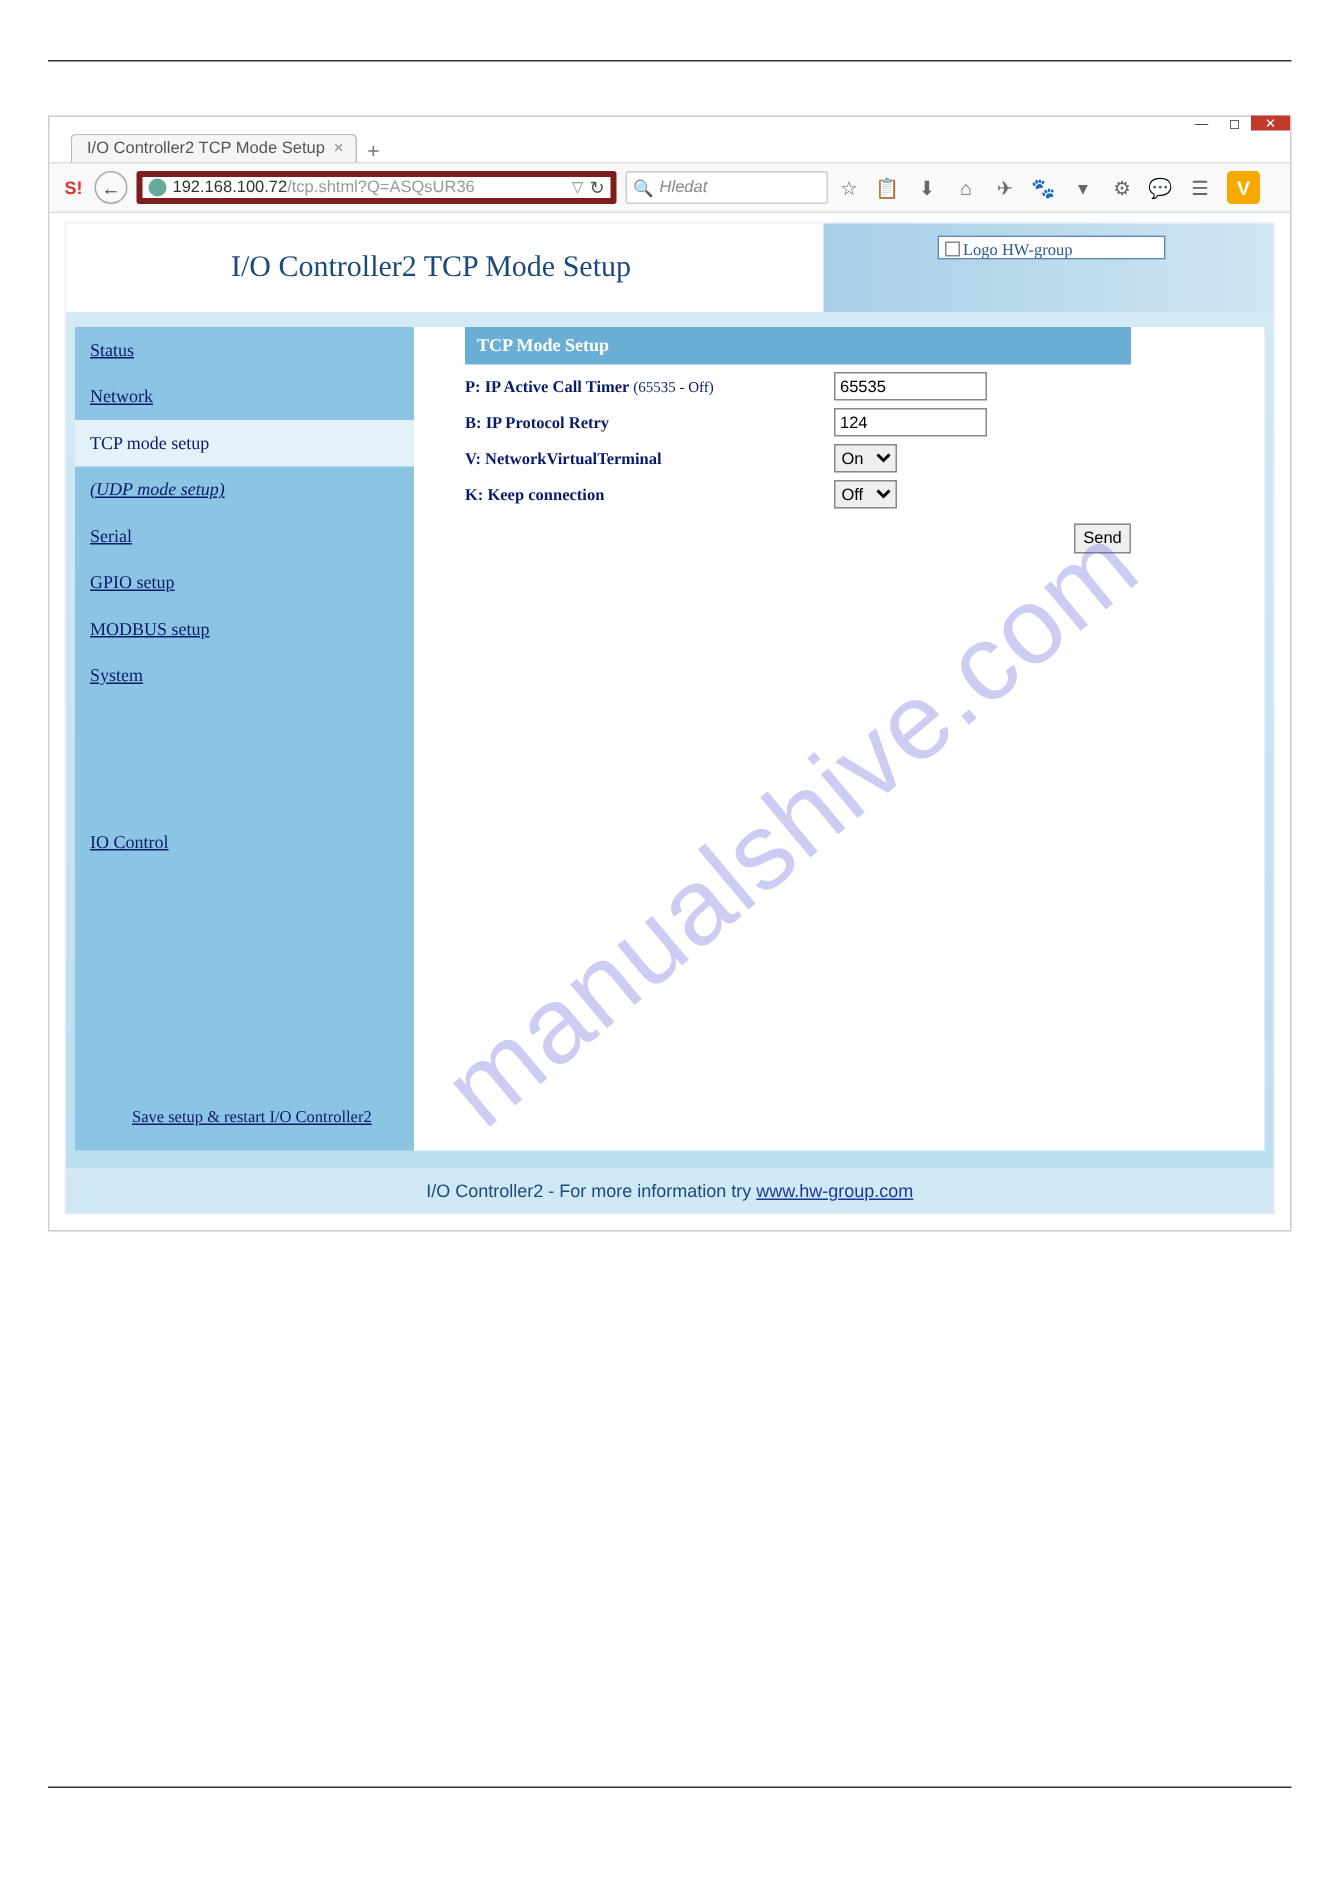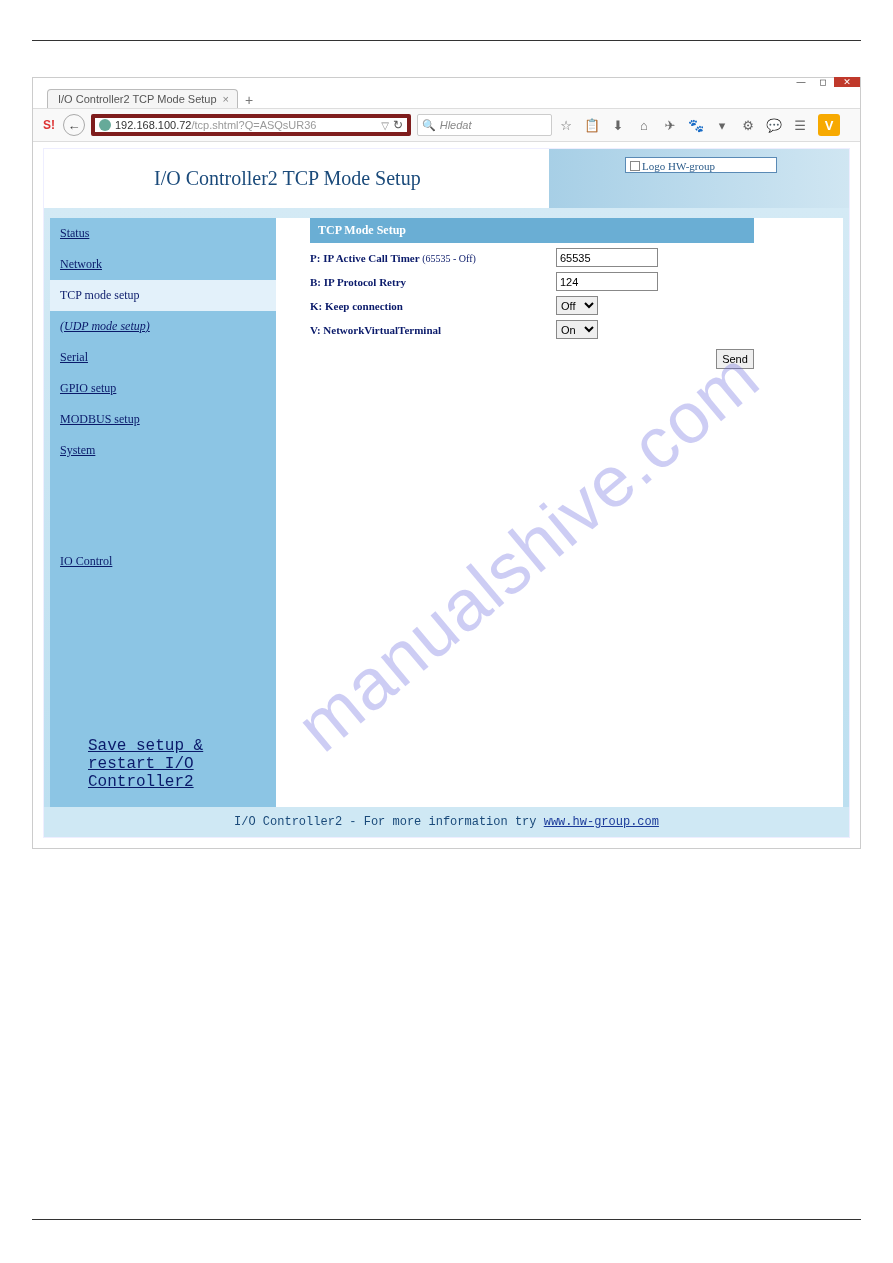--- a/index.html
+++ b/index.html
@@ -28,39 +28,39 @@
 .tb-icons-right { display: flex; gap: 10px; align-items: center; }
 .avast-icon { width: 22px; height: 22px; background: #f7a900; border-radius: 3px; display: flex; align-items: center; justify-content: center; color: #fff; font-weight: bold; font-size: 13px; }
 .content-outer { padding: 6px 10px 10px 10px; background: #fff; }
 .content-frame { border: 1px solid #eef; background: #fff; }
 .header-row { display: flex; }
 .header-title-area { flex: 1; padding: 18px 0 18px 110px; }
 .page-title { font-family: Georgia, serif; font-size: 20px; color: #1a4a7a; font-weight: normal; }
 .header-right { width: 300px; background: linear-gradient(to right, #a7cfe6, #d0e6f2); display: flex; align-items: flex-start; padding: 8px 0 0 76px; }
 .logo-box { width: 152px; height: 16px; border: 1px solid #5a8ab5; background: #fff; padding: 2px 4px; font-family: Georgia, serif; font-size: 11px; color: #2a5a88; }
 .logo-box .mini-icon { display: inline-block; width: 10px; height: 10px; border: 1px solid #888; margin-right: 2px; position: relative; top: 1px; }
-.main-cols { display: flex; background: linear-gradient(to bottom, #d4eaf5, #bcdff0); padding: 10px 6px 0 6px; }
+.main-cols { display: flex; background: linear-gradient(to bottom, #d4eaf5, #bcdff0); padding: 10px 6px 12px 6px; }
 .sidebar { width: 226px; background: #8cc5e4; display: flex; flex-direction: column; }
 .sidebar a { display: block; padding: 8px 10px; font-family: Georgia, serif; font-size: 12px; color: #0a1a6a; text-decoration: underline; }
 .sidebar a.active { background: #e3f1fa; text-decoration: none; }
 .sidebar a.italic { font-style: italic; }
 .sidebar-gap { height: 80px; }
 .sidebar-bottom { margin-top: auto; padding: 0 0 16px 38px; }
-.sidebar-bottom a { text-decoration: underline; color: #0a1a6a; font-family: Liberation Mono, monospace; font-size: 16px; padding: 0; display: inline; }
+.sidebar-bottom a { text-decoration: underline; color: #0a1a6a; font-family: Liberation Serif, serif; font-size: 11px; padding: 0; display: inline; }
 .main-panel { flex: 1; background: #fff; padding: 0 0 340px 34px; }
 .panel-header { background: #6aaed4; color: #fff; font-family: Georgia, serif; font-weight: bold; font-size: 12px; padding: 5px 8px; width: 444px; }
 .form-row { display: flex; align-items: center; margin-top: 5px; }
 .form-label { width: 246px; font-family: Georgia, serif; font-size: 11px; color: #0a1a6a; font-weight: bold; }
 .form-label .hint { font-weight: normal; font-size: 10px; }
 .form-input { width: 102px; height: 19px; border: 1px solid #888; font-size: 11px; padding: 1px 3px; }
 .form-select-sm { width: 42px; height: 19px; border: 1px solid #888; font-size: 11px; background: #efefef; }
 .form-select-lg { width: 130px; height: 19px; border: 1px solid #888; font-size: 11px; background: #efefef; }
 .send-row { width: 444px; text-align: right; margin-top: 10px; }
 .send-btn { width: 38px; height: 20px; background: #efefef; border: 1px solid #888; font-size: 11px; cursor: pointer; }
-.footer-bar { background: #cfe8f4; padding: 8px 0; text-align: center; font-family: Liberation Mono, monospace; font-size: 12px; color: #1a4a7a; }
+.footer-bar { background: #cfe8f4; padding: 8px 0; text-align: center; font-family: Liberation Sans, sans-serif; font-size: 12px; color: #1a4a7a; }
 .footer-bar a { color: #1a3a9a; text-decoration: underline; }
 .watermark { position: absolute; pointer-events: none; font-size: 72px; color: rgba(100,100,220,0.32); transform: rotate(-40deg); left: 240px; top: 470px; font-family: Arial, sans-serif; letter-spacing: 1px; }
 .rel-wrap { position: relative; }
 hr.bottom-divider { border: none; border-top: 1px solid #333; margin: 370px 0 40px 0; }
 </style>
 </head>
 <body>
 
 <div class="page rel-wrap">
   <hr class="divider">
@@ -148,27 +148,27 @@
               <div class="form-label"><span>P: IP Active Call Timer</span> <span class="hint">(65535 - Off)</span></div>
               <input class="form-input" value="65535" style="">
             </div>
 
             <div class="form-row">
               <div class="form-label">B: IP Protocol Retry</div>
               <input class="form-input" value="124" style="">
             </div>
 
             <div class="form-row">
-              <div class="form-label">K: Keep connection</div>
-              <select class="form-select-sm"><option>Off</option></select>
+              <div class="form-label">V: NetworkVirtualTerminal</div>
+              <select class="form-select-sm"><option>On</option></select>
             </div>
 
             <div class="form-row">
-              <div class="form-label">V: NetworkVirtualTerminal</div>
-              <select class="form-select-sm"><option>On</option></select>
+              <div class="form-label">K: Keep connection</div>
+              <select class="form-select-sm"><option>Off</option></select>
             </div>
 
 
             <div class="send-row">
               <button class="send-btn">Send</button>
             </div>
           </div>
         </div>
 
         <div class="footer-bar">

